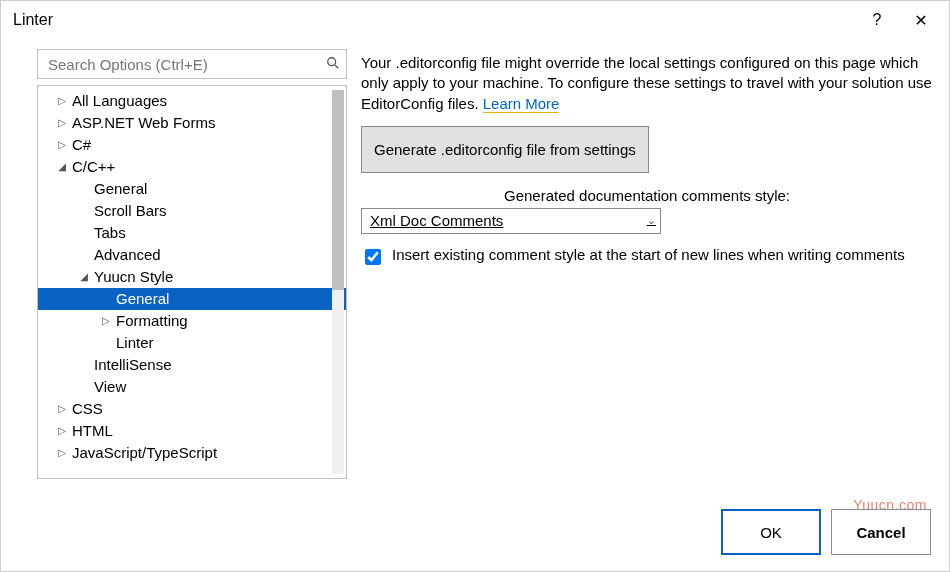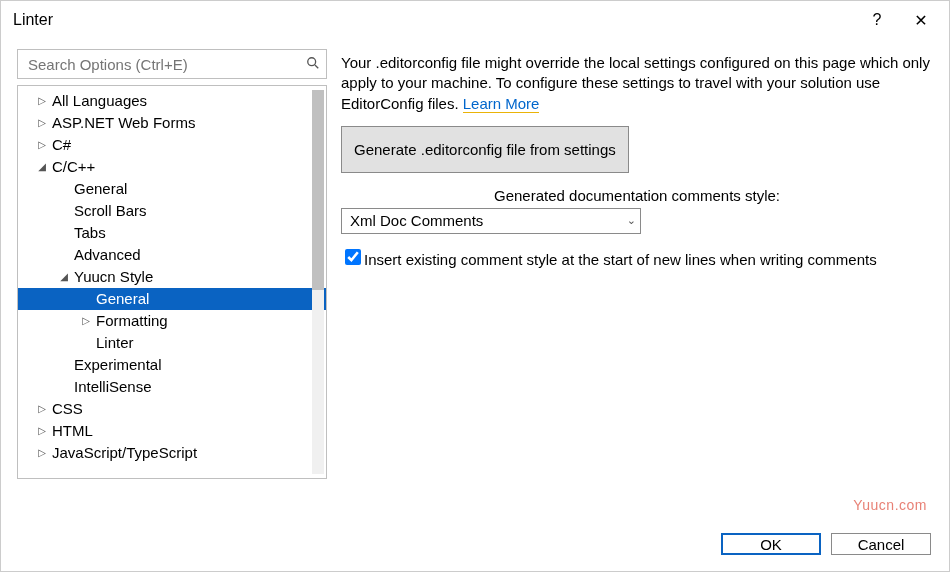--- a/index.html
+++ b/index.html
@@ -35,20 +35,21 @@
   }
   .content-grid {
     display:flex;
     gap: 14px;
     height: 430px;
   }
   .left-col {
     width: 310px;
     display:flex;
     flex-direction:column;
+    margin-left:20px;
   }
   .search-wrap {
     height: 30px;
     border: 1px solid #bfbfbf;
     display:flex;
     align-items:center;
     padding: 0 6px 0 8px;
     margin-bottom: 6px;
     background:#fff;
   }
@@ -128,49 +129,51 @@
   .combo {
     width: 300px;
     height: 26px;
     border:1px solid #8a8a8a;
     display:flex;
     align-items:center;
     padding: 0 4px 0 8px;
     font-size:15px;
     background:#fff;
     justify-content:space-between;
+    text-decoration:underline;
   }
   .combo .chev { font-size:11px; color:#555; }
   .checkbox-row {
     margin-top: 12px;
     display:flex;
-    align-items:flex-end;
-    gap:0;
+    align-items:flex-start;
+    gap:8px;
   }
   .checkbox-row input { width:16px; height:16px; }
   .btn-row {
     position:absolute;
     right:18px;
     bottom:16px;
     display:flex;
     gap:10px;
   }
   .dlg-btn {
     width: 100px;
-    height: 22px;
+    height: 46px;
     font: inherit;
     background:#fff;
     cursor:pointer;
   }
   .dlg-btn.ok {
     border: 1px solid #0a63c2;
     box-shadow: inset 0 0 0 1px #0a63c2;
   }
   .dlg-btn.cancel {
     border: 1px solid #8a8a8a;
+    font-weight: bold;
   }
   .watermark {
     position:absolute;
     right:22px;
     bottom:58px;
     color:#e46b5d;
     font-size:14px;
     font-family: Arial, sans-serif;
     letter-spacing: .5px;
     opacity:.85;
@@ -243,25 +246,25 @@
             <div class="tree-row" style="padding-left: 62px;">
               <span class="expander">▷</span>
               <span>Formatting</span>
             </div>
             <div class="tree-row" style="padding-left: 62px;">
               <span class="expander"></span>
               <span>Linter</span>
             </div>
             <div class="tree-row" style="padding-left: 40px;">
               <span class="expander"></span>
-              <span>Experimental</span>
-            </div>
-            <div class="tree-row" style="padding-left: 40px;">
-              <span class="expander"></span>
               <span>IntelliSense</span>
+            </div>
+            <div class="tree-row" style="padding-left: 40px;">
+              <span class="expander"></span>
+              <span>View</span>
             </div>
             <div class="tree-row" style="padding-left: 18px;">
               <span class="expander">▷</span>
               <span>CSS</span>
             </div>
             <div class="tree-row" style="padding-left: 18px;">
               <span class="expander">▷</span>
               <span>HTML</span>
             </div>
             <div class="tree-row" style="padding-left: 18px;">

